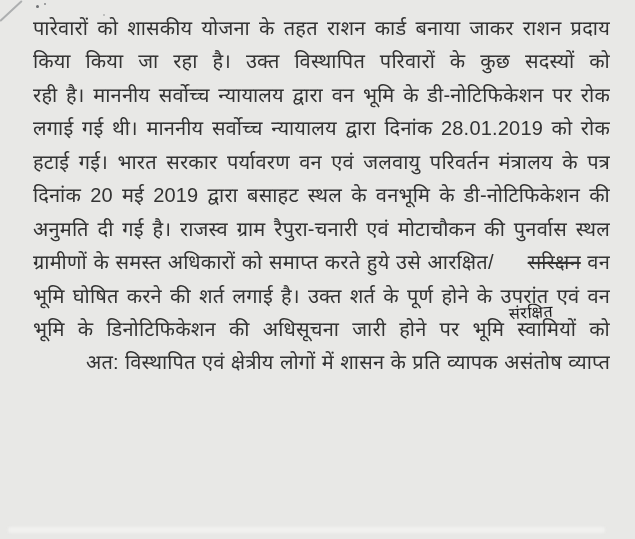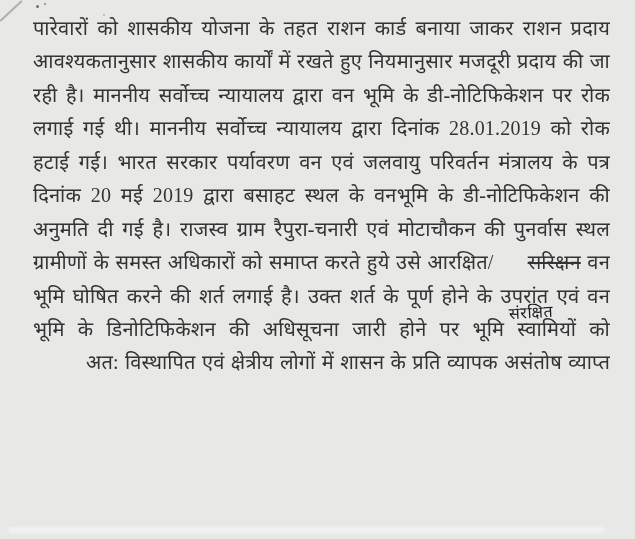--- a/index.html
+++ b/index.html
@@ -1,21 +1,21 @@
 <!DOCTYPE html>
 <html><head>
 <meta charset="utf-8">
 <style>
   html,body{margin:0;padding:0;}
   .page{
     position:relative;
     width:635px;height:539px;
     background:#e8e8e6;
     overflow:hidden;
-    font-family:Liberation Serif, serif;
+    font-family:Liberation Sans, sans-serif;
   }
   .doc{
     position:absolute;
     left:33px;top:12px;width:577px;
     color:#333333;
     font-size:20px;
     letter-spacing:0.2px;
   }
   .line{
     height:33.45px;
@@ -81,21 +81,21 @@
 <div class="page">
 
   <div class="artifact-diagonal"></div>
   <div class="artifact-dot d1"></div>
   <div class="artifact-dot d2"></div>
   <div class="artifact-dot d3"></div>
   <div class="artifact-streak"></div>
 
   <div class="doc">
     <div class="line">पारेवारों को शासकीय योजना के तहत राशन कार्ड बनाया जाकर राशन प्रदाय</div>
-    <div class="line">आवश्यकतानुसार शासकीय कार्यों में रखते हुए नियमानुसार मजदूरी प्रदाय की जा</div>
+    <div class="line">किया किया जा रहा है। उक्त विस्थापित परिवारों के कुछ सदस्यों को</div>
     <div class="line">रही है। माननीय सर्वोच्च न्यायालय द्वारा वन भूमि के डी-नोटिफिकेशन पर रोक</div>
     <div class="line">लगाई गई थी। माननीय सर्वोच्च न्यायालय द्वारा दिनांक 28.01.2019 को रोक</div>
     <div class="line">हटाई गई। भारत सरकार पर्यावरण वन एवं जलवायु परिवर्तन मंत्रालय के पत्र</div>
     <div class="line">दिनांक 20 मई 2019 द्वारा बसाहट स्थल के वनभूमि के डी-नोटिफिकेशन की</div>
     <div class="line">अनुमति दी गई है। राजस्व ग्राम रैपुरा-चनारी एवं मोटाचौकन की पुनर्वास स्थल</div>
     <div class="line"><span>ग्रामीणों के समस्त अधिकारों को समाप्त करते हुये उसे आरक्षित/</span><span class="strike">सरिक्षन</span><span> वन</span></div>
     <div class="line">भूमि घोषित करने की शर्त लगाई है। उक्त शर्त के पूर्ण होने के उपरांत एवं वन</div>
     <div class="line">भूमि के डिनोटिफिकेशन की अधिसूचना जारी होने पर भूमि स्वामियों को</div>
     <div class="line para2">अत: विस्थापित एवं क्षेत्रीय लोगों में शासन के प्रति व्यापक असंतोष व्याप्त</div>
     <span class="handwritten">संरक्षित</span>

